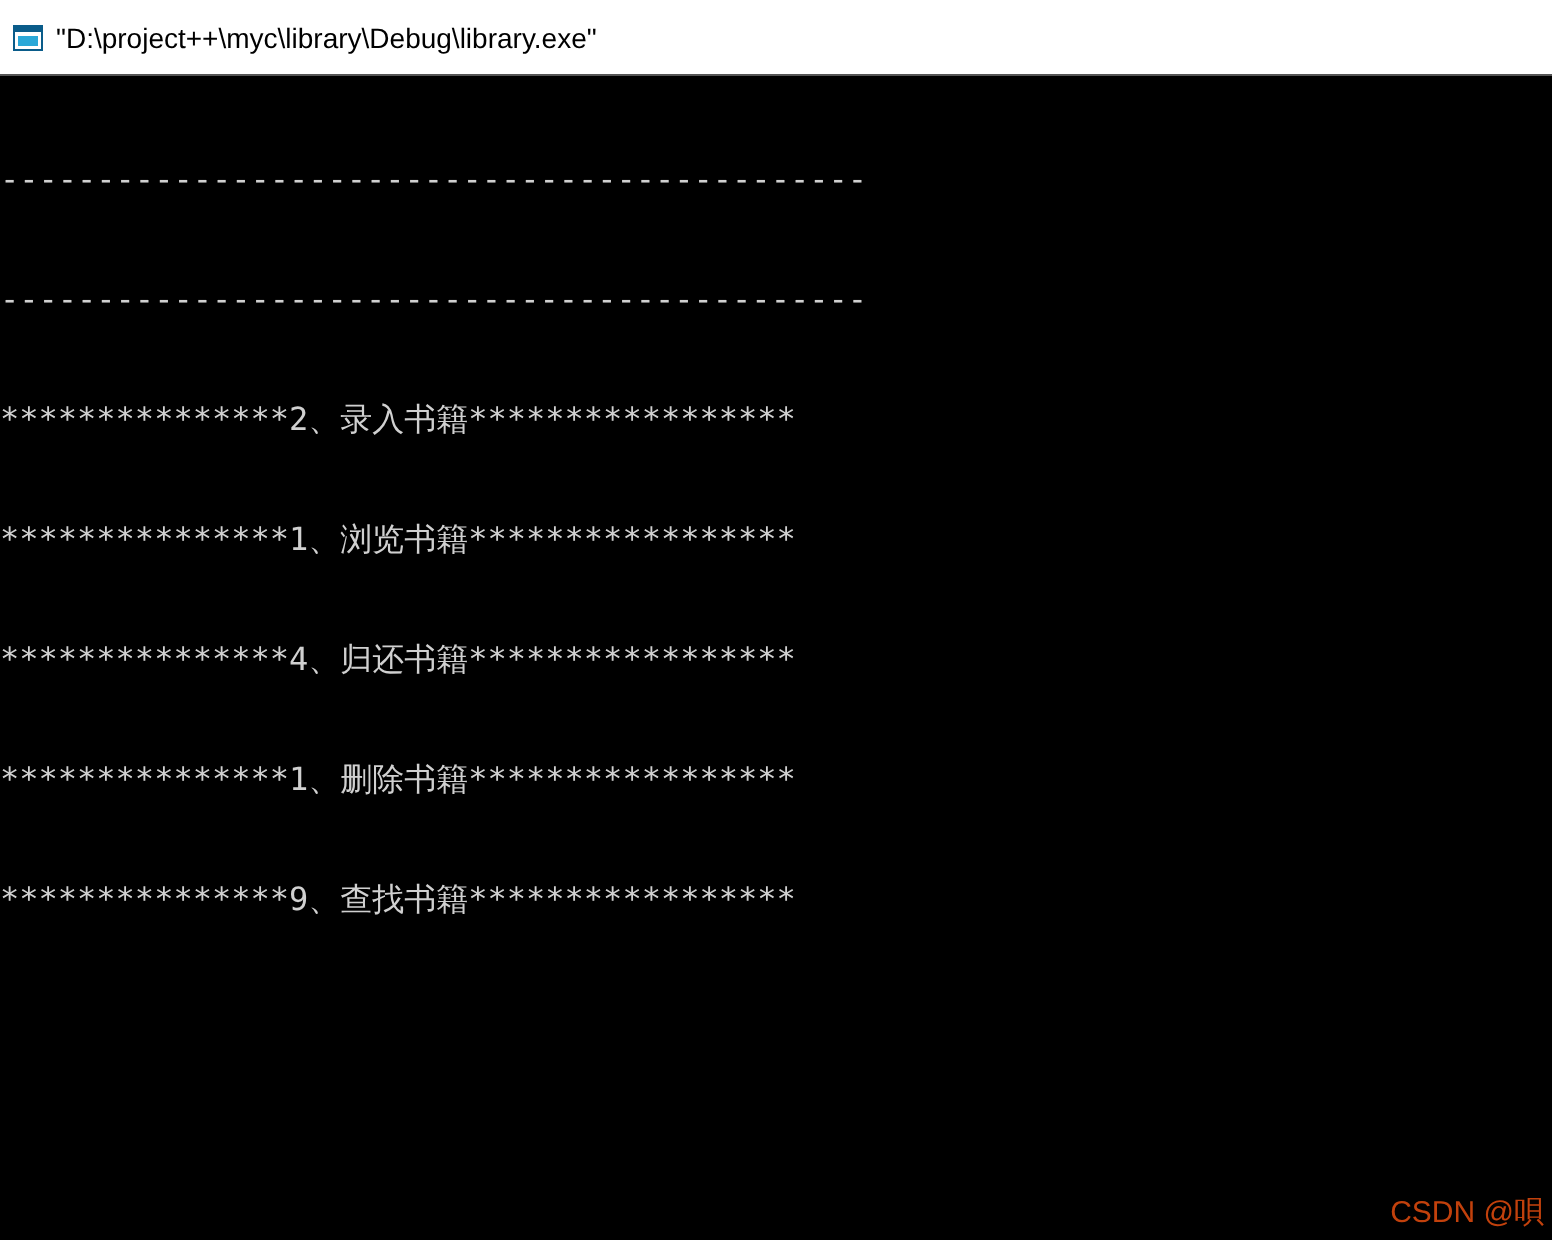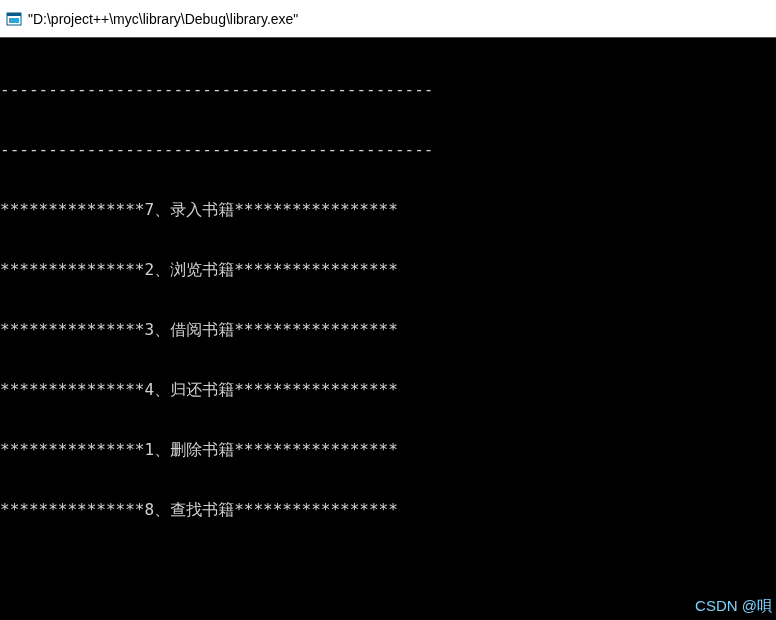--- a/index.html
+++ b/index.html
@@ -48,21 +48,21 @@
       white-space: pre;
       color: #d0d0d0;
     }
     .console div {
       height: 20px;
     }
     .watermark {
       position: absolute;
       bottom: 4px;
       right: 4px;
-      color: #7dd3fc;
+      color: #c2410c;
       font-family: sans-serif;
       font-size: 15px;
     }
   </style>
 </head>
 <body>
 
 <div class="titlebar">
   <span class="titlebar-icon">
     <svg viewBox="0 0 16 16">
@@ -70,26 +70,25 @@
       <rect x="1" y="2" width="14" height="3" fill="#0a5c8a"></rect>
       <rect x="3" y="7" width="10" height="5" fill="#2aa8d8"></rect>
     </svg>
   </span>
   <span class="titlebar-text">"D:\project++\myc\library\Debug\library.exe"</span>
 </div>
 
 <div class="console">
   <div>---------------------------------------------</div>
   <div>---------------------------------------------</div>
-  <div>***************7、录入书籍*****************</div>
-  <div>***************2、浏览书籍*****************</div>
-  <div>***************3、借阅书籍*****************</div>
+  <div>***************2、录入书籍*****************</div>
+  <div>***************1、浏览书籍*****************</div>
   <div>***************4、归还书籍*****************</div>
   <div>***************1、删除书籍*****************</div>
-  <div>***************8、查找书籍*****************</div>
+  <div>***************9、查找书籍*****************</div>
   
   
   
   
   
   
   
   
 </div>
 

